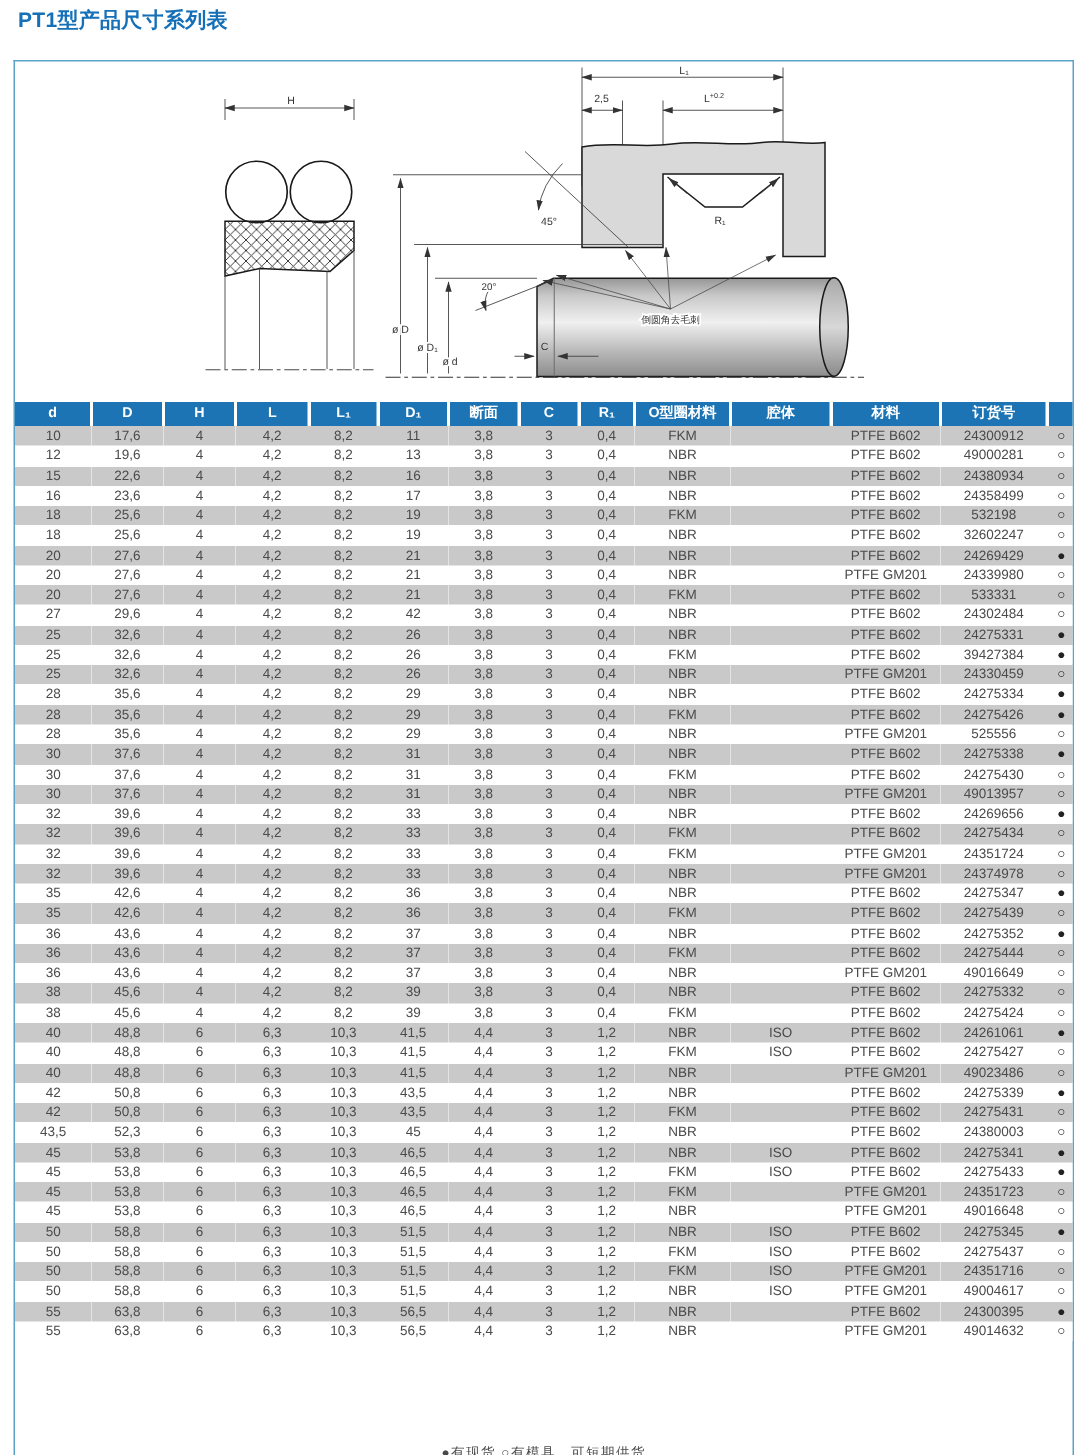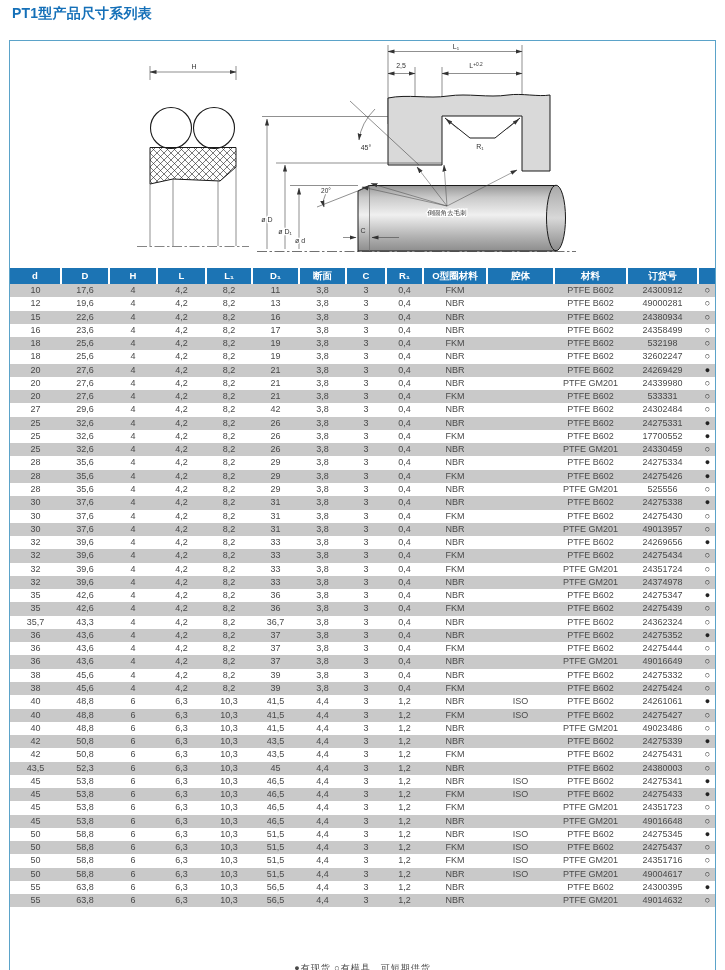--- a/index.html
+++ b/index.html
@@ -374,21 +374,21 @@
           <td>4</td>
           <td>4,2</td>
           <td>8,2</td>
           <td>26</td>
           <td>3,8</td>
           <td>3</td>
           <td>0,4</td>
           <td>FKM</td>
           <td></td>
           <td>PTFE B602</td>
-          <td>17700552</td>
+          <td>39427384</td>
           <td>●</td>
         </tr>
         <tr>
           <td>25</td>
           <td>32,6</td>
           <td>4</td>
           <td>4,2</td>
           <td>8,2</td>
           <td>26</td>
           <td>3,8</td>
@@ -586,36 +586,20 @@
           <td>3,8</td>
           <td>3</td>
           <td>0,4</td>
           <td>FKM</td>
           <td></td>
           <td>PTFE B602</td>
           <td>24275439</td>
           <td>○</td>
         </tr>
         <tr>
-          <td>35,7</td>
-          <td>43,3</td>
-          <td>4</td>
-          <td>4,2</td>
-          <td>8,2</td>
-          <td>36,7</td>
-          <td>3,8</td>
-          <td>3</td>
-          <td>0,4</td>
-          <td>NBR</td>
-          <td></td>
-          <td>PTFE B602</td>
-          <td>24362324</td>
-          <td>○</td>
-        </tr>
-        <tr>
           <td>36</td>
           <td>43,6</td>
           <td>4</td>
           <td>4,2</td>
           <td>8,2</td>
           <td>37</td>
           <td>3,8</td>
           <td>3</td>
           <td>0,4</td>
           <td>NBR</td>

